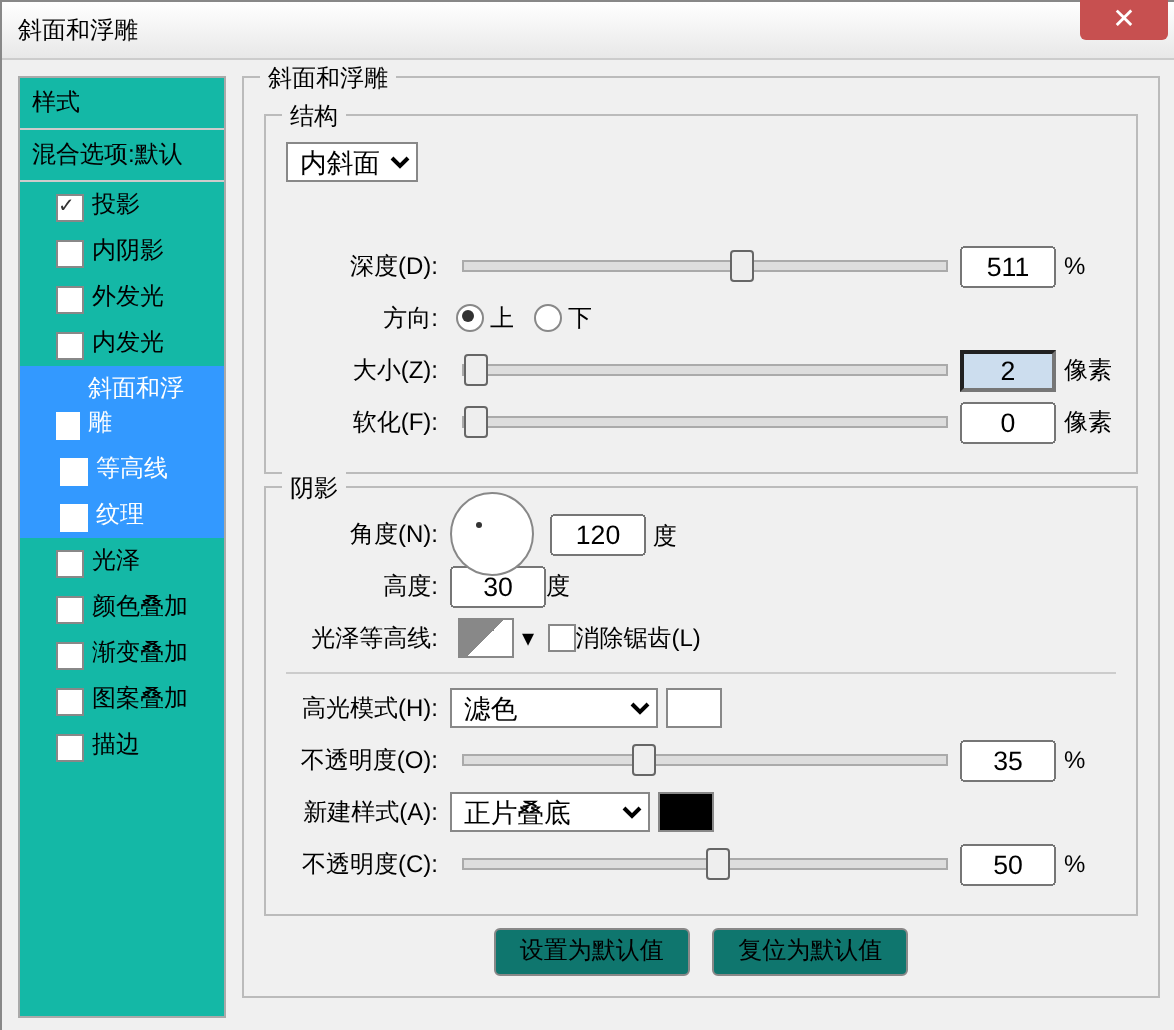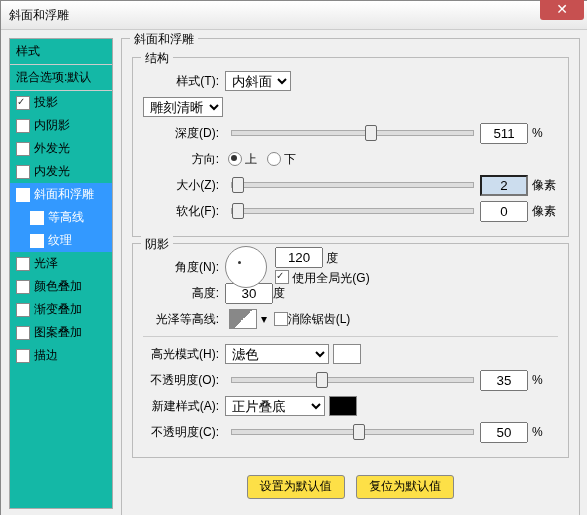--- a/index.html
+++ b/index.html
@@ -3,21 +3,21 @@
 <meta charset="utf-8">
 <style>
 body{margin:0;font:12px "Microsoft YaHei",SimSun,sans-serif;background:#e8e8e8;overflow:hidden}
 .dlg{width:587px;height:515px;background:#f0f0f0;border:1px solid #888;position:relative}
 .tbar{height:28px;background:linear-gradient(#fff,#e8e8e8);border-bottom:1px solid #ccc;position:relative}
 .tbar span{position:absolute;left:8px;top:6px}
 .close{position:absolute;right:4px;top:-1px;width:44px;height:20px;background:#c75050;color:#fff;text-align:center;line-height:18px;font-size:14px;border-radius:0 0 3px 3px;cursor:pointer}
 .body{display:flex;padding:8px;gap:8px;height:calc(100% - 44px)}
 .left{width:102px;border:1px solid #aaa;background:#14b8a6}
 .lh{padding:4px 6px;border-bottom:1px solid #ccc}
-.li{padding:3px 6px;display:flex;align-items:center;gap:4px;cursor:pointer}
+.li{padding:3px 18px;display:flex;align-items:flex-end;gap:4px;cursor:pointer}
 .li.sub{padding-left:20px}
 .li.sel{background:#3399ff;color:#fff}
 .cb{width:12px;height:12px;border:1px solid #888;display:inline-block;background:#fff}
 .cb.ck::after{content:"✓";font-size:10px;position:relative;top:-3px;left:0;color:#333}
 .li.sel .cb{border-color:#fff}
 .li.sel .cb.ck::after{color:#fff}
 .mid{flex:1}
 .grp{border:1px solid #bbb;padding:8px 10px 10px;margin-bottom:6px;position:relative;background:#f0f0f0}
 .grp>legend,.gt{position:absolute;top:-8px;left:8px;background:#f0f0f0;padding:0 4px}
 .row{display:flex;align-items:center;margin:4px 0;height:22px}
@@ -33,21 +33,21 @@
 .dial{width:40px;height:40px;border:1px solid #888;border-radius:50%;background:#fff;position:relative;margin-right:8px}
 .dial::after{content:"";position:absolute;width:3px;height:3px;background:#333;border-radius:50%;top:14px;left:12px}
 .sw{width:26px;height:18px;border:1px solid #888;display:inline-block;vertical-align:middle;margin:0 4px}
 .grad{background:linear-gradient(135deg,#888 0,#888 50%,#fff 50%,#fff 100%)}
 .right{width:104px}
 .btn{width:100%;height:22px;border:1px solid #7a9ac0;background:linear-gradient(#f4f8fc,#dce8f4);border-radius:3px;margin-bottom:6px;cursor:pointer;text-align:center;line-height:20px}
 .btn.def{border:1px solid #3c7fb1;box-shadow:0 0 2px #6cf}
 .pv{width:70px;height:70px;border:1px solid #aaa;background:#eee;margin:6px auto;display:flex;align-items:center;justify-content:center}
 .pv div{width:44px;height:44px;background:#555}
 .bot{text-align:center;margin-top:4px}
-.bot .b2{display:inline-block;width:auto;padding:0 12px;height:22px;border:1px solid #888;background:#fde047;border-radius:3px;margin:11px 4px;line-height:20px;cursor:pointer}
+.bot .b2{display:inline-block;width:auto;padding:0 12px;height:22px;border:1px solid #888;background:#0f766e;border-radius:3px;margin:0 4px;line-height:20px;cursor:pointer}
 </style>
 </head>
 <body>
 
 <div class="dlg">
   <div class="tbar">
     <span>斜面和浮雕</span>
     <div class="close">✕</div>
   </div>
   <div class="body">
@@ -103,25 +103,23 @@
           <span>描边</span>
         </div>
     </div>
 
     <div class="mid">
       <div class="grp" style="padding-top:14px">
         <div class="gt">斜面和浮雕</div>
         <div class="grp" style="margin-top:4px">
           <div class="gt">结构</div>
           <div class="row">
-              <span class="lbl">样式(T):</span>
               <select><option>内斜面</option></select>
             </div>
           <div class="row">
-              <select><option>雕刻清晰</option></select>
             </div>
           <div class="row">
               <span class="lbl">深度(D):</span>
               <div class="sld">
                 <div class="th" style="left:55%"></div>
               </div>
               <input class="num" value="511" style="">
               <span class="unit">%</span>
             </div>
           <div class="row">
@@ -148,21 +146,20 @@
               <span class="unit">像素</span>
             </div>
         </div>
         <div class="grp">
           <div class="gt">阴影</div>
           <div class="row">
               <span class="lbl">角度(N):</span>
               <div class="dial"></div>
             <div>
               <div><input class="num" value="120" style=""> <span>度</span></div>
-              <div style="margin-top:2px"><span class="cb ck"></span> <span>使用全局光(G)</span></div>
             </div>
           </div>
           <div class="row">
               <span class="lbl">高度:</span>
               <input class="num" style="" value="30"> 
               <span>度</span>
             </div>
           <div class="row"><span class="lbl">光泽等高线:</span><span class="sw grad"></span><span>▾</span>&nbsp;&nbsp;<span class="cb"></span> <span>消除锯齿(L)</span></div>
           <div style="border-top:1px solid #ccc;margin:6px 0"></div>
           <div class="row">

